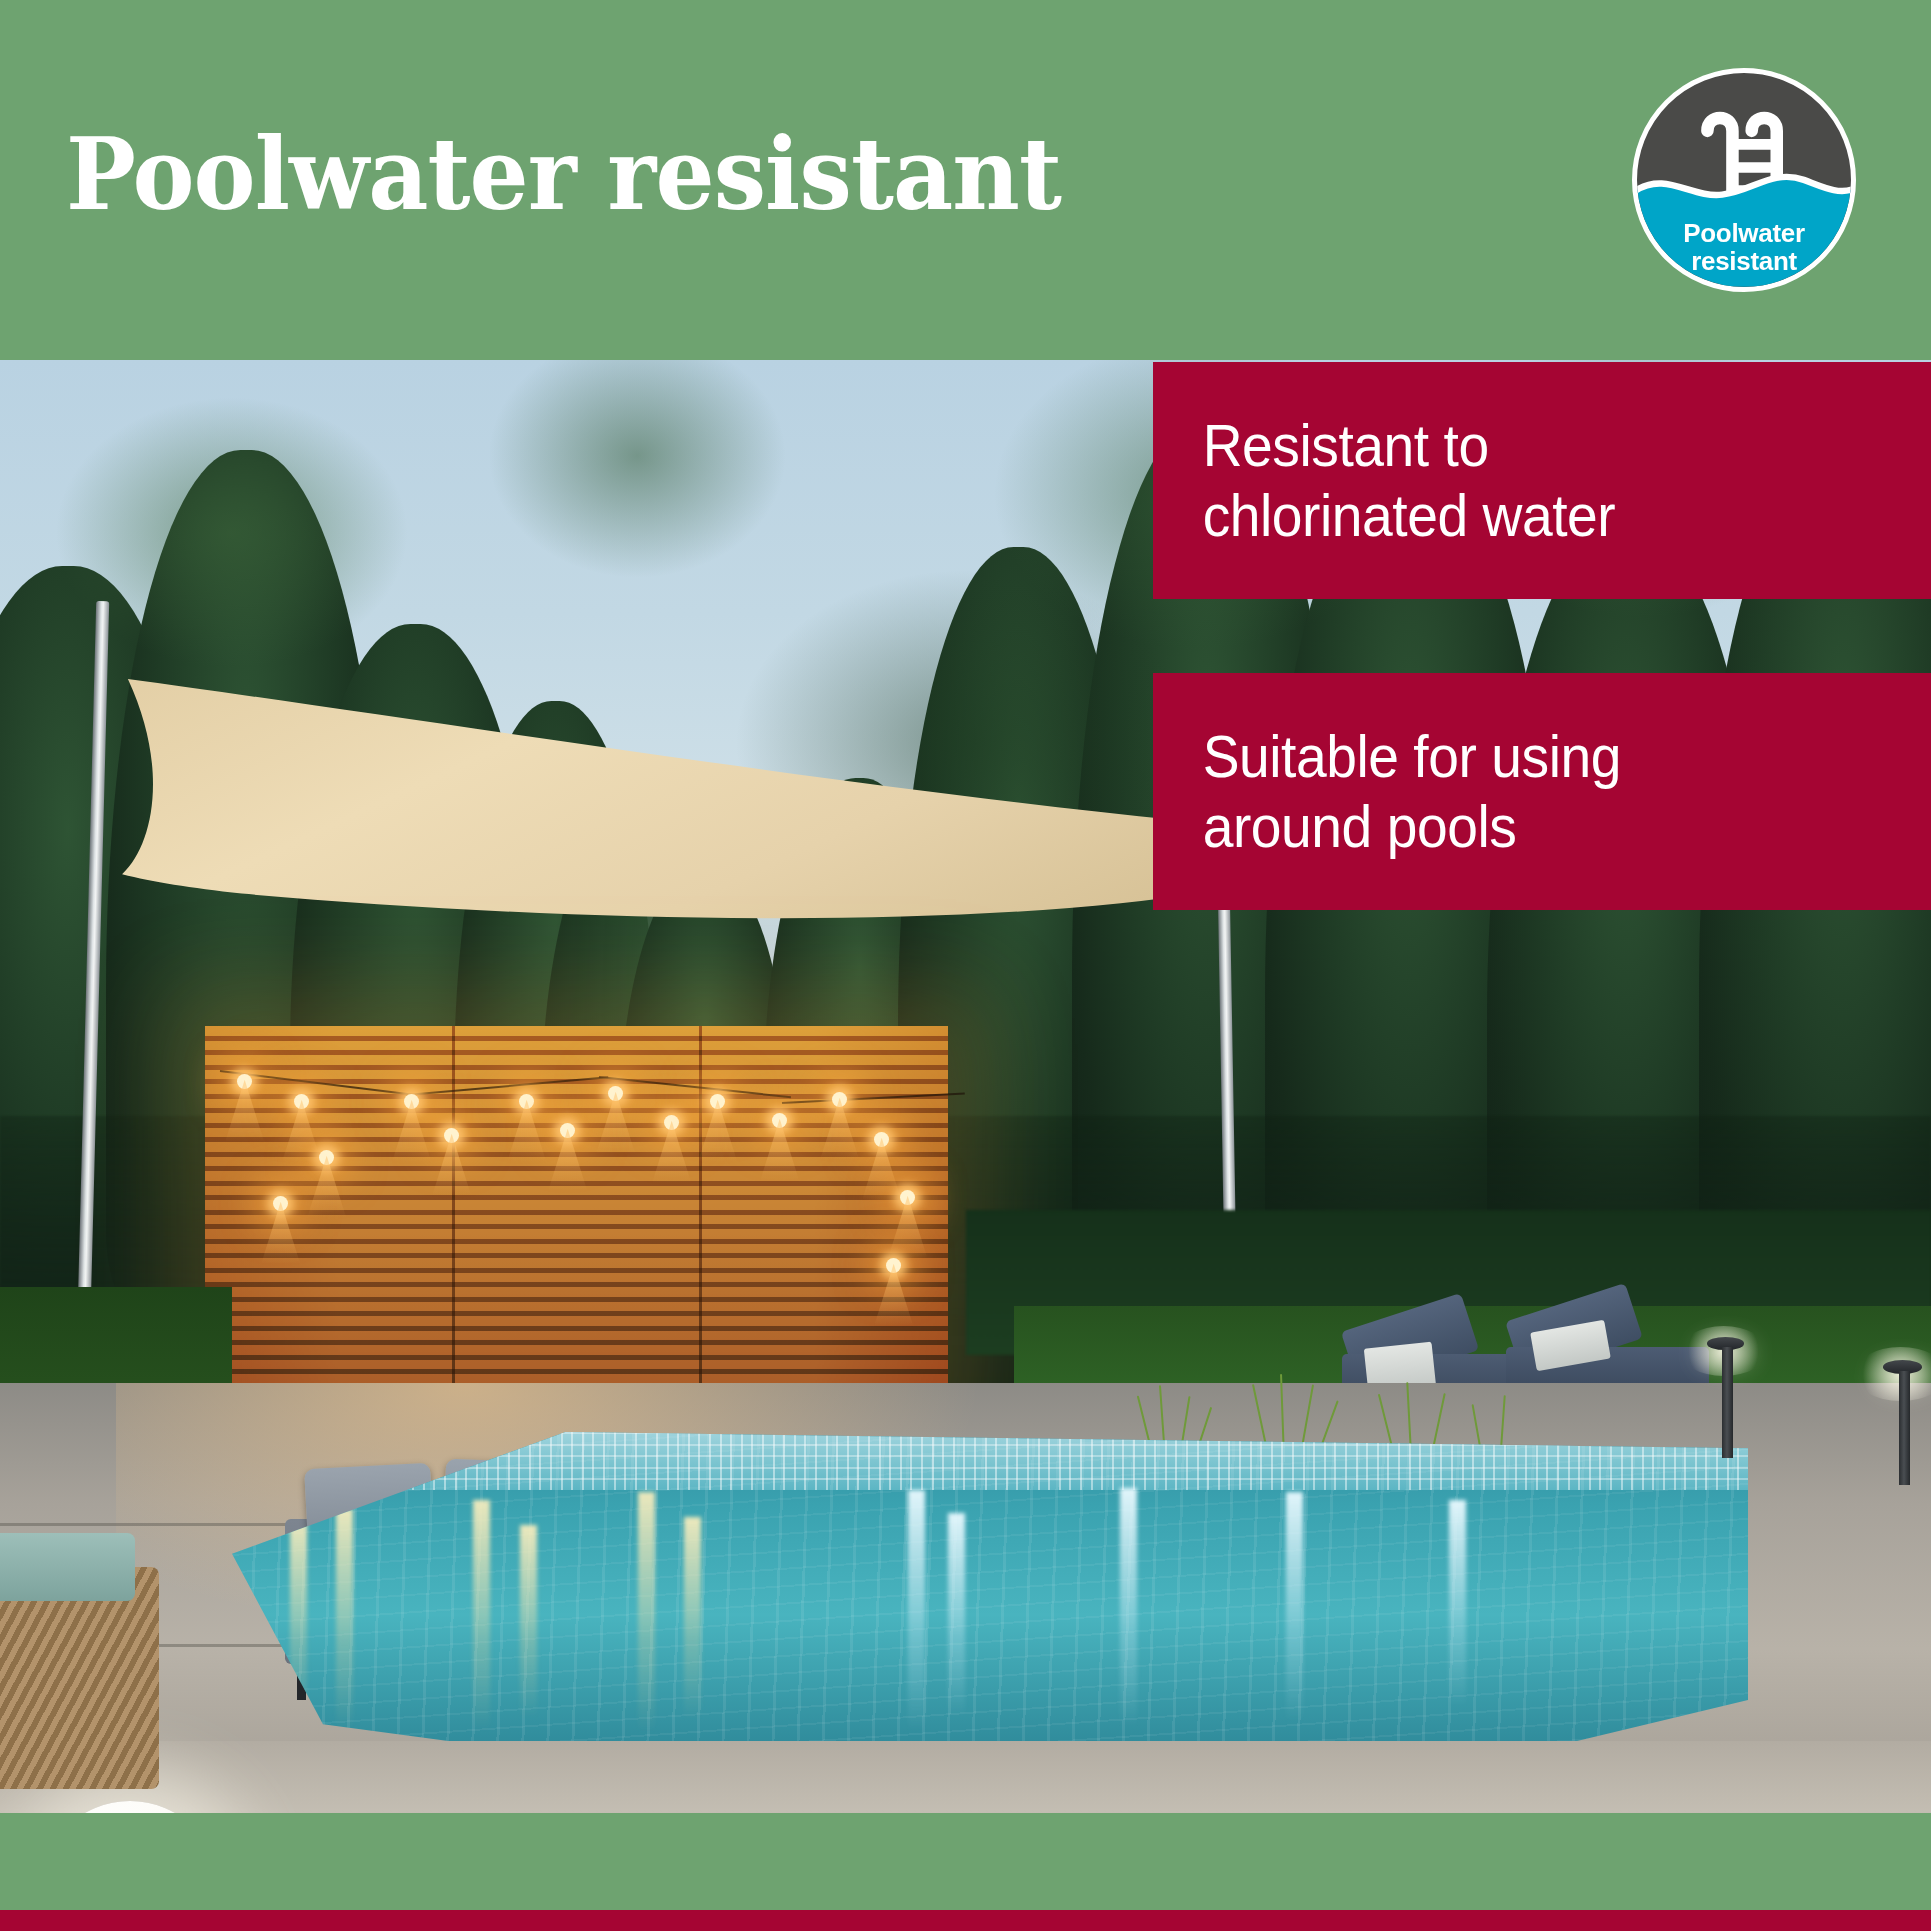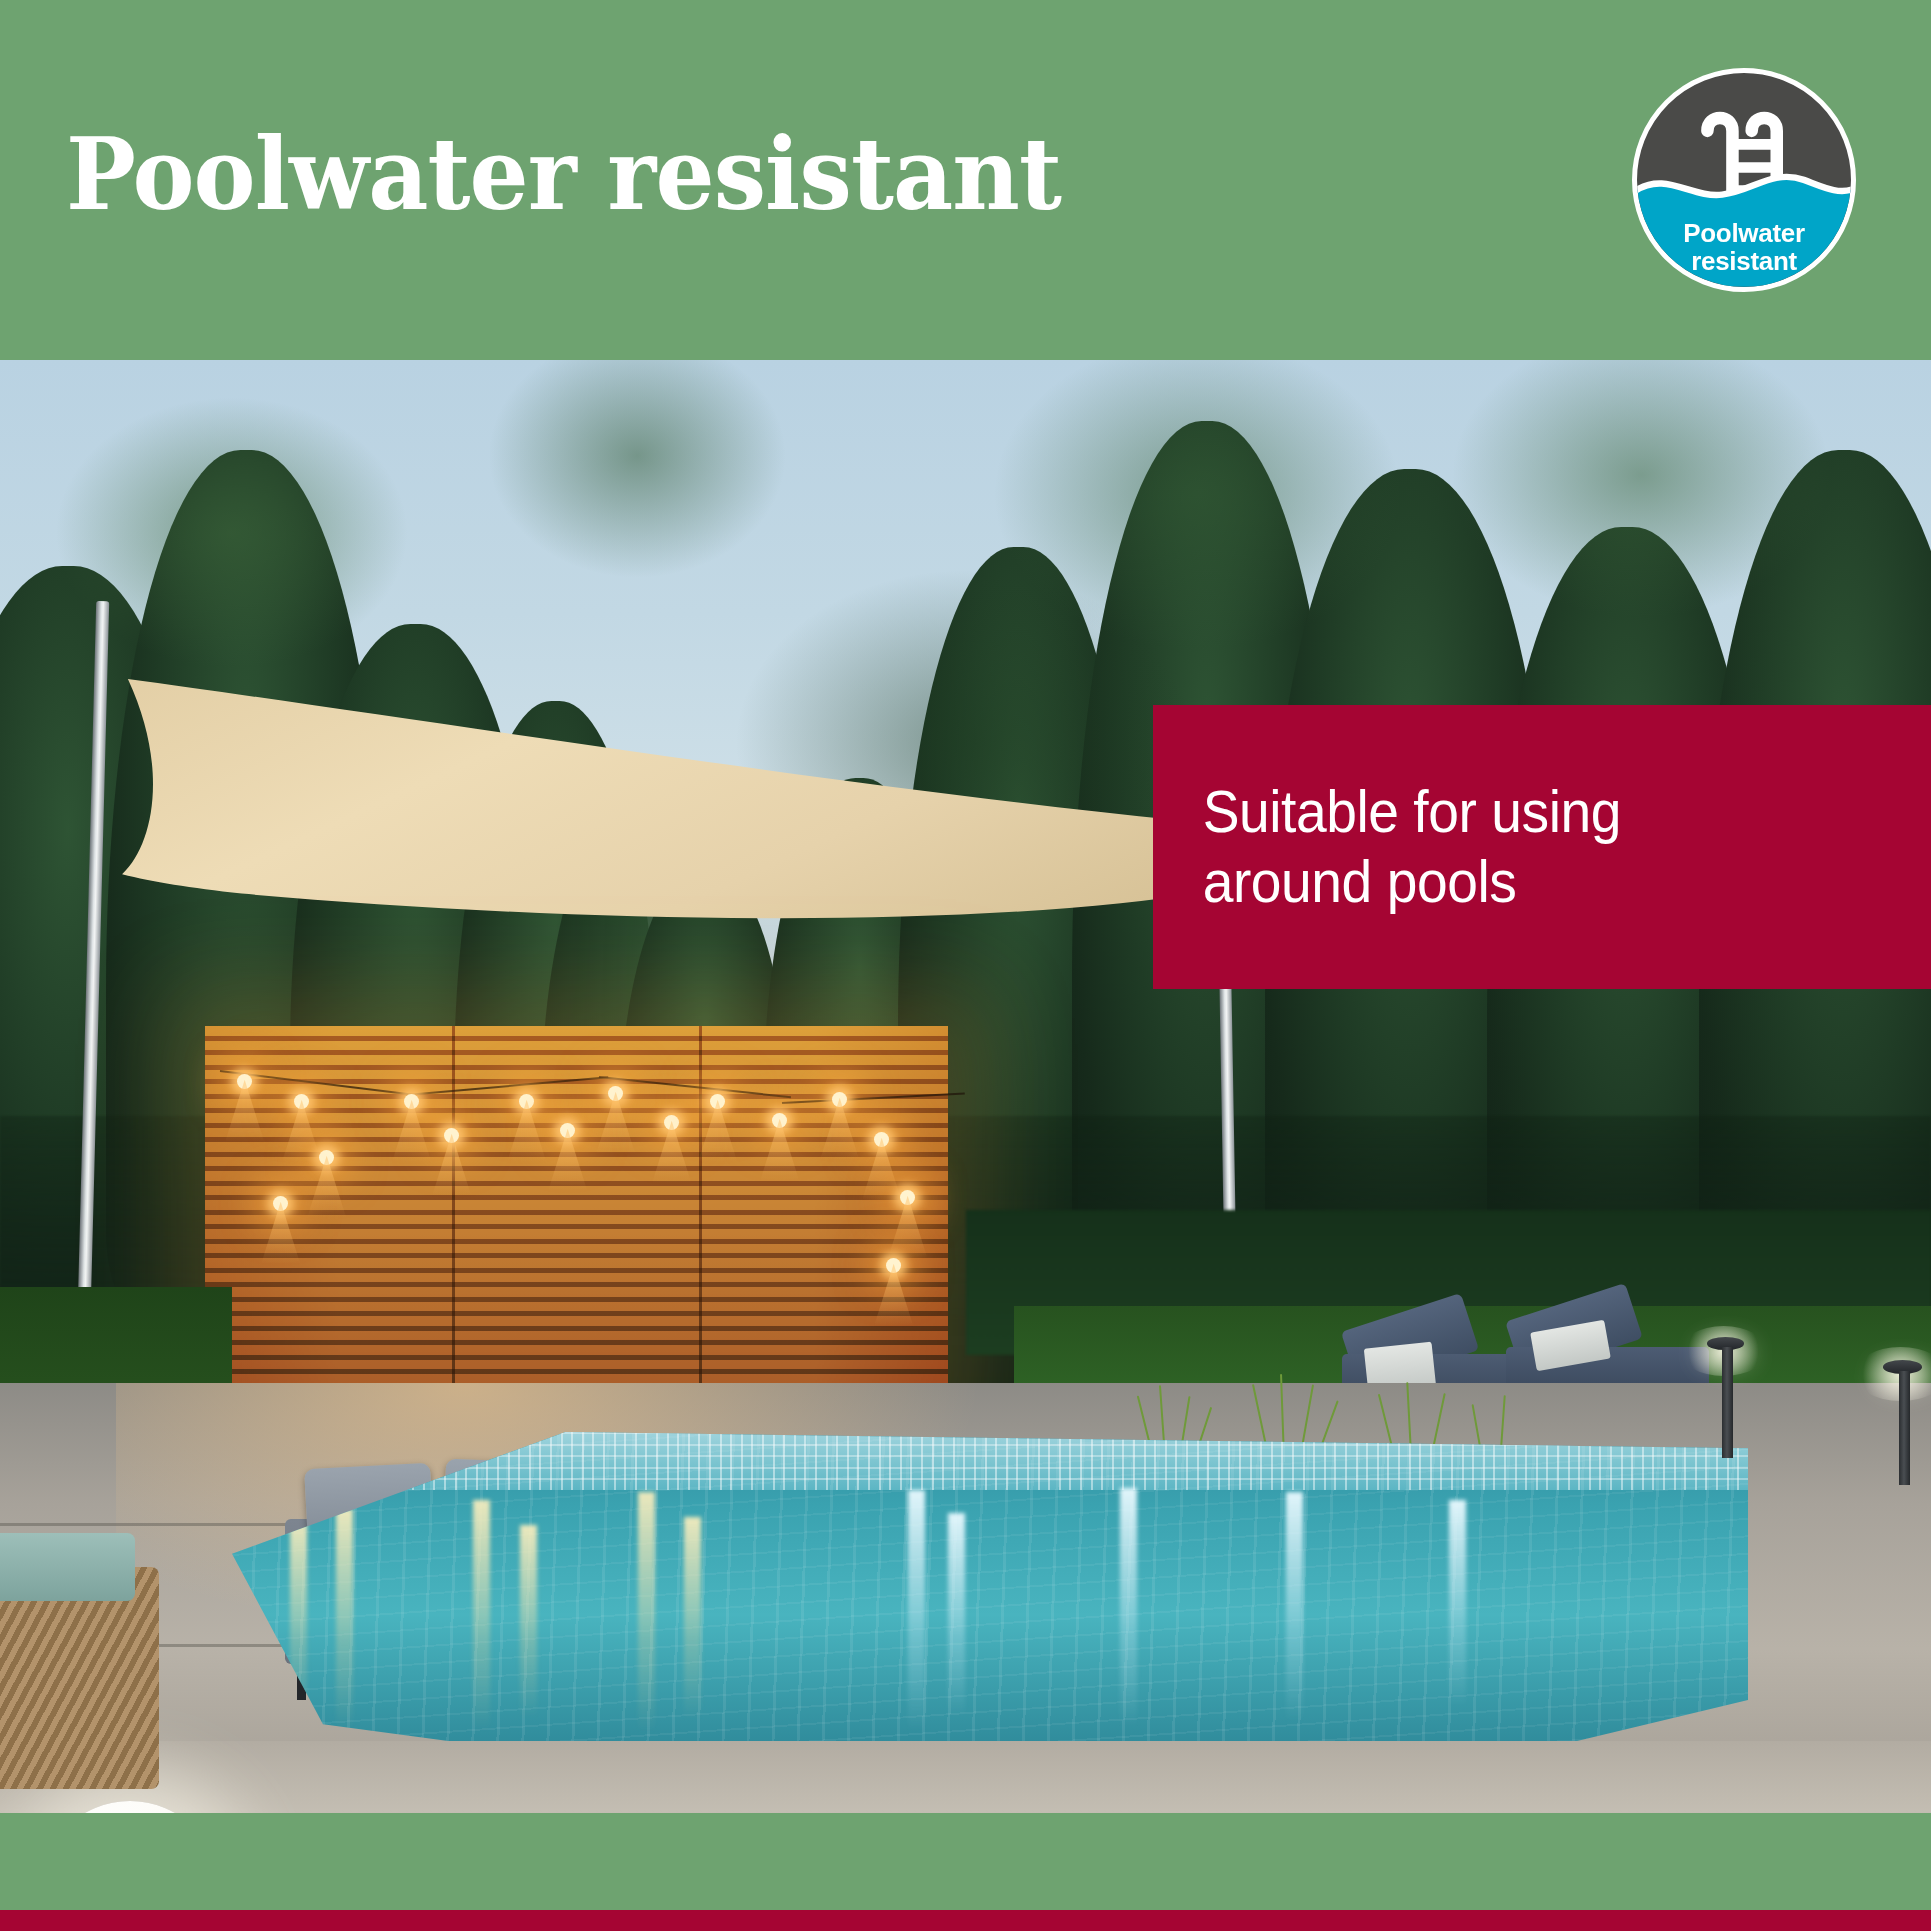--- a/index.html
+++ b/index.html
@@ -312,21 +312,21 @@
     pointer-events:auto;
   }
   .panel-text {
     padding:0 0 0 54px;
     font-size:60px; line-height:1.16; font-weight:400;
     letter-spacing:-0.5px;
     transform:scaleX(0.92); transform-origin:left center;
     white-space:pre-line;
   }
   .panel.p1 { top:362px; height:237px; }
-  .panel.p2 { top:705px; height:284px; }
+  .panel.p2 { top:673px; height:237px; }
   .panel.p3 { top:1004px; height:237px; }
 
   
   .footer-green {
     position:absolute; left:0; top:1813px; width:1931px; height:97px;
     background:#6ea370;
   }
   .footer-red {
     position:absolute; left:0; top:1910px; width:1931px; height:21px;
     background:#a50533;
@@ -563,20 +563,24 @@
       
       
     </div>
 
     <div class="wicker"></div>
     <div class="wicker-cushion"></div>
 
   </div>
 
   <div class="panels">
+    <div class="panel p1">
+      <div class="panel-text">Resistant to
+chlorinated water</div>
+    </div>
     <div class="panel p2">
       <div class="panel-text">Suitable for using
 around pools</div>
     </div>
   </div>
 
   <div class="footer-green"></div>
   <div class="footer-red"></div>
 
 </div>

